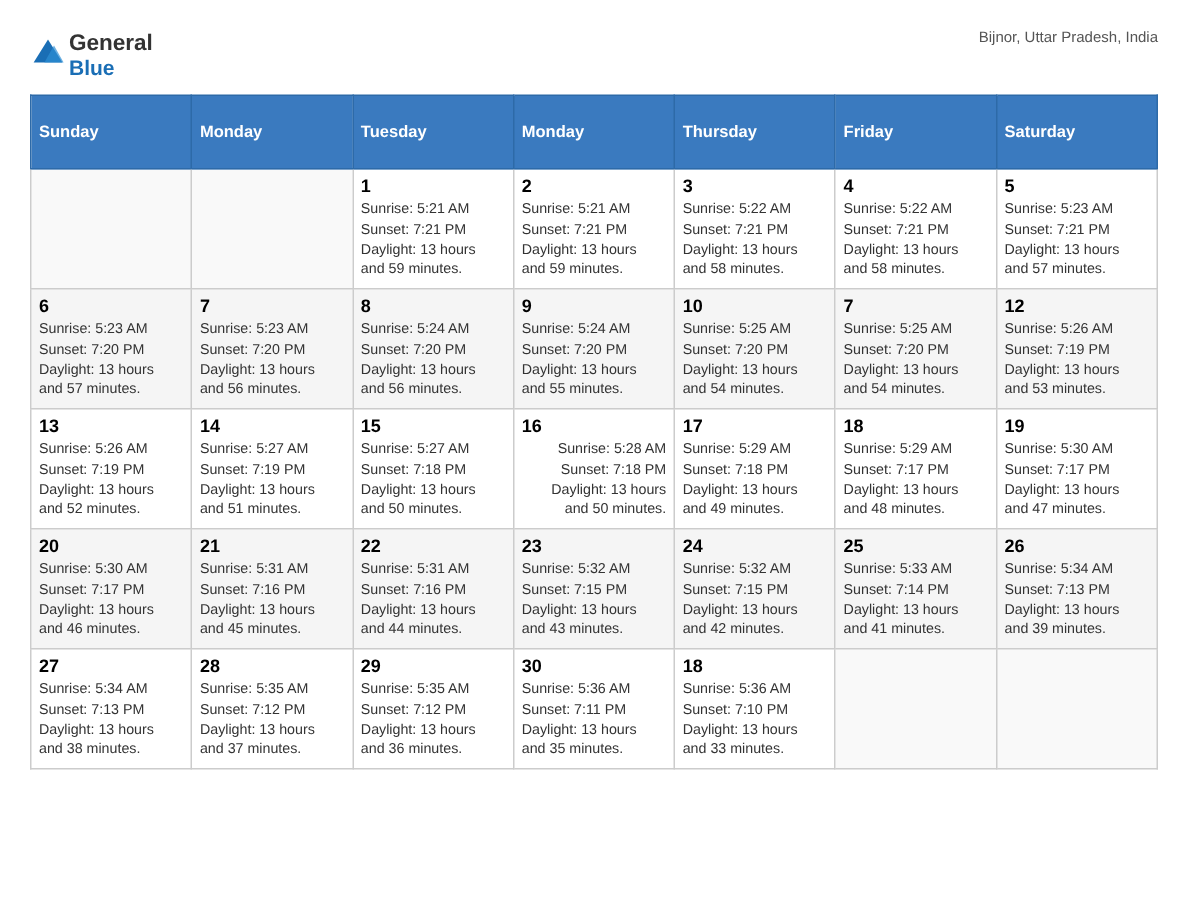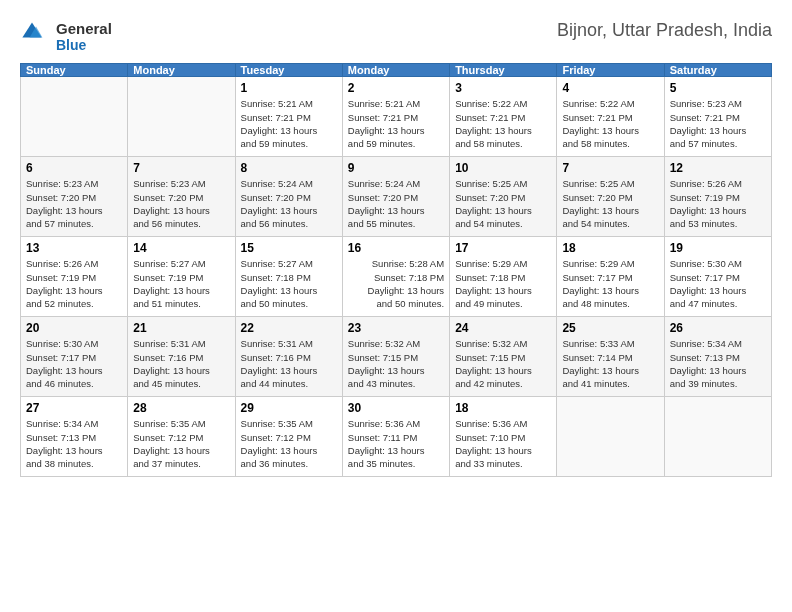--- a/index.html
+++ b/index.html
@@ -11,48 +11,48 @@
       padding: 20px;
     }
     .header {
       display: flex;
       justify-content: space-between;
       align-items: flex-start;
       margin-bottom: 10px;
     }
     .logo {
       display: flex;
-      align-items: flex-start;
-      gap: 12px;
+      align-items: flex-end;
+      gap: 2px;
     }
     .logo-icon {
       width: 24px;
       height: 24px;
     }
     .title-block { text-align: right; }
     .month-title {
       font-size: 36px;
       color: #333;
       font-weight: normal;
     }
     .subtitle {
-      font-size: 18px;
+      font-size: 10px;
       color: #555;
       padding-left: 32px;
     }
     table {
       width: 100%;
       border-collapse: collapse;
       font-size: 10.5px;
     }
     thead tr th {
       background: #3a7abf;
       color: #fff;
       text-align: left;
-      padding: 0 5px;
+      padding: 18px 5px;
       font-size: 11px;
       font-weight: bold;
       border: 1px solid #2d6aa8;
     }
     tbody tr td {
       border: 1px solid #ccc;
       vertical-align: top;
       padding: 4px 5px;
       height: 80px;
       width: 107px;

